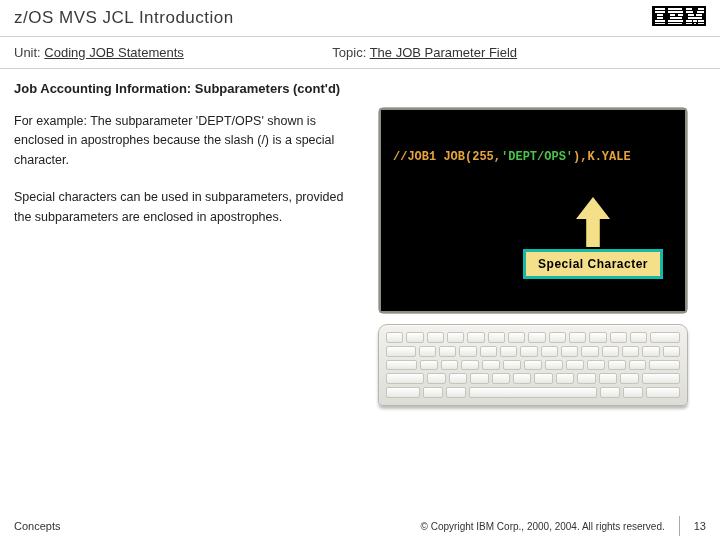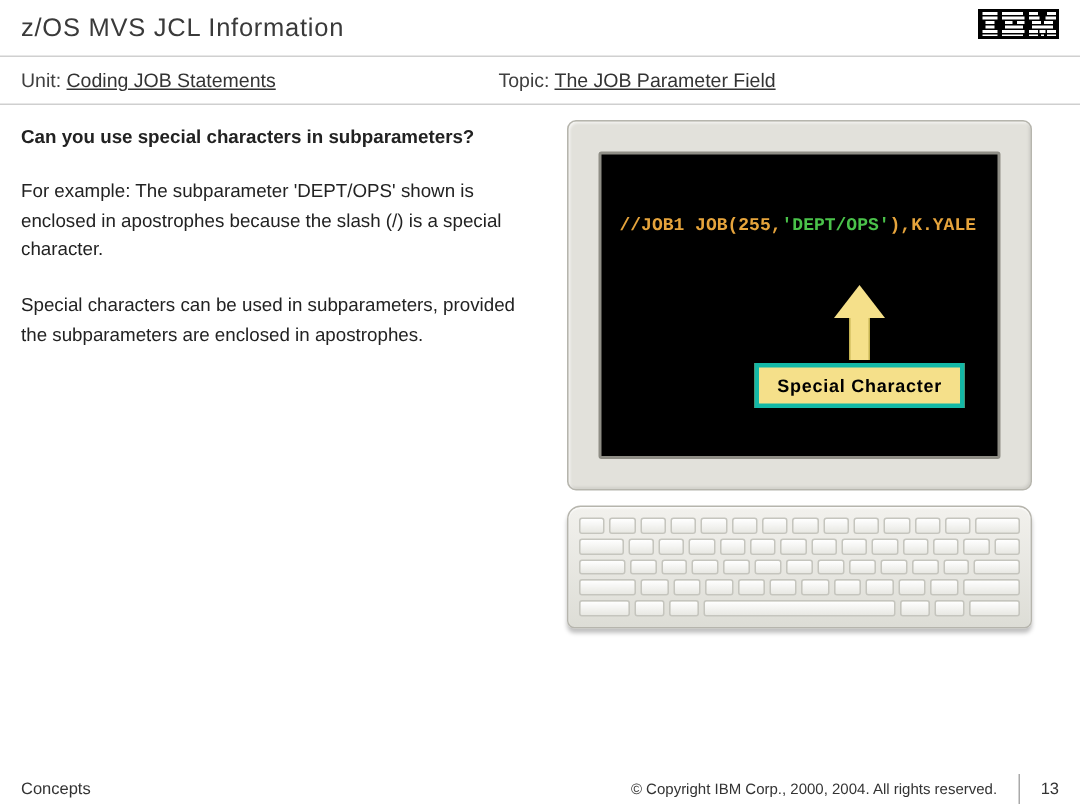--- a/index.html
+++ b/index.html
@@ -66,22 +66,23 @@
     font-size: 12.5px;
     color: #222;
     line-height: 1.55;
     margin-bottom: 18px;
   }
   .monitor {
     width: 310px;
     background: #e2e1db;
     border: 1px solid #b6b5ad;
     border-radius: 6px;
-    padding: 20px;
+    padding: 0;
     box-shadow: inset 1px 1px 2px rgba(255,255,255,0.7), inset -1px -1px 2px rgba(0,0,0,0.1);
+    margin-top: 28px;
   }
   .screen {
     width: 100%;
     height: 205px;
     background: #000;
     border: 2px solid #8f8e86;
     border-radius: 2px;
     position: relative;
     padding: 22px 12px 12px 12px;
   }
@@ -186,21 +187,21 @@
     width: 1px;
     height: 20px;
     background: #aaa;
   }
   .footer .pagenum { font-size: 11px; }
 </style>
 </head>
 <body>
 
 <div class="titlebar">
-  <span class="title-text">z/OS MVS JCL Information</span>
+  <span class="title-text">z/OS MVS JCL Introduction</span>
   <span>
     <svg width="54" height="20" viewBox="0 0 54 20">
       <g fill="#ffffff" stroke="#4a4a4a" stroke-width="0">
         <rect x="0" y="0" width="54" height="20" fill="#000"></rect>
         <g fill="#fff">
           <rect x="3" y="2" width="10" height="2"></rect>
             <rect x="3" y="5" width="10" height="2"></rect>
           <rect x="5" y="8" width="6" height="2"></rect>
             <rect x="5" y="11" width="6" height="2"></rect>
           <rect x="3" y="14" width="10" height="2"></rect>
@@ -237,21 +238,21 @@
     <span class="sub-value">Coding JOB Statements</span>
   </div>
   <div class="sub-right">
     <span class="sub-label">Topic:</span>
     <span class="sub-value">The JOB Parameter Field</span>
   </div>
 </div>
 
 <div class="main">
   <div class="left-col">
-    <div class="question">Can you use special characters in subparameters?</div>
+    <div class="section-title">Job Accounting Information: Subparameters (cont'd)</div>
     <div class="para">For example: The subparameter 'DEPT/OPS' shown is enclosed in apostrophes because the slash (/) is a special character.</div>
     <div class="para">Special characters can be used in subparameters, provided the subparameters are enclosed in apostrophes.</div>
   </div>
 
   <div class="right-col">
     <div class="monitor">
       <div class="screen">
         <div class="codeline">
           <span class="orange">//JOB1 JOB(255,</span><span class="green">'DEPT/OPS'</span><span class="orange">),K.YALE</span>
         </div>

